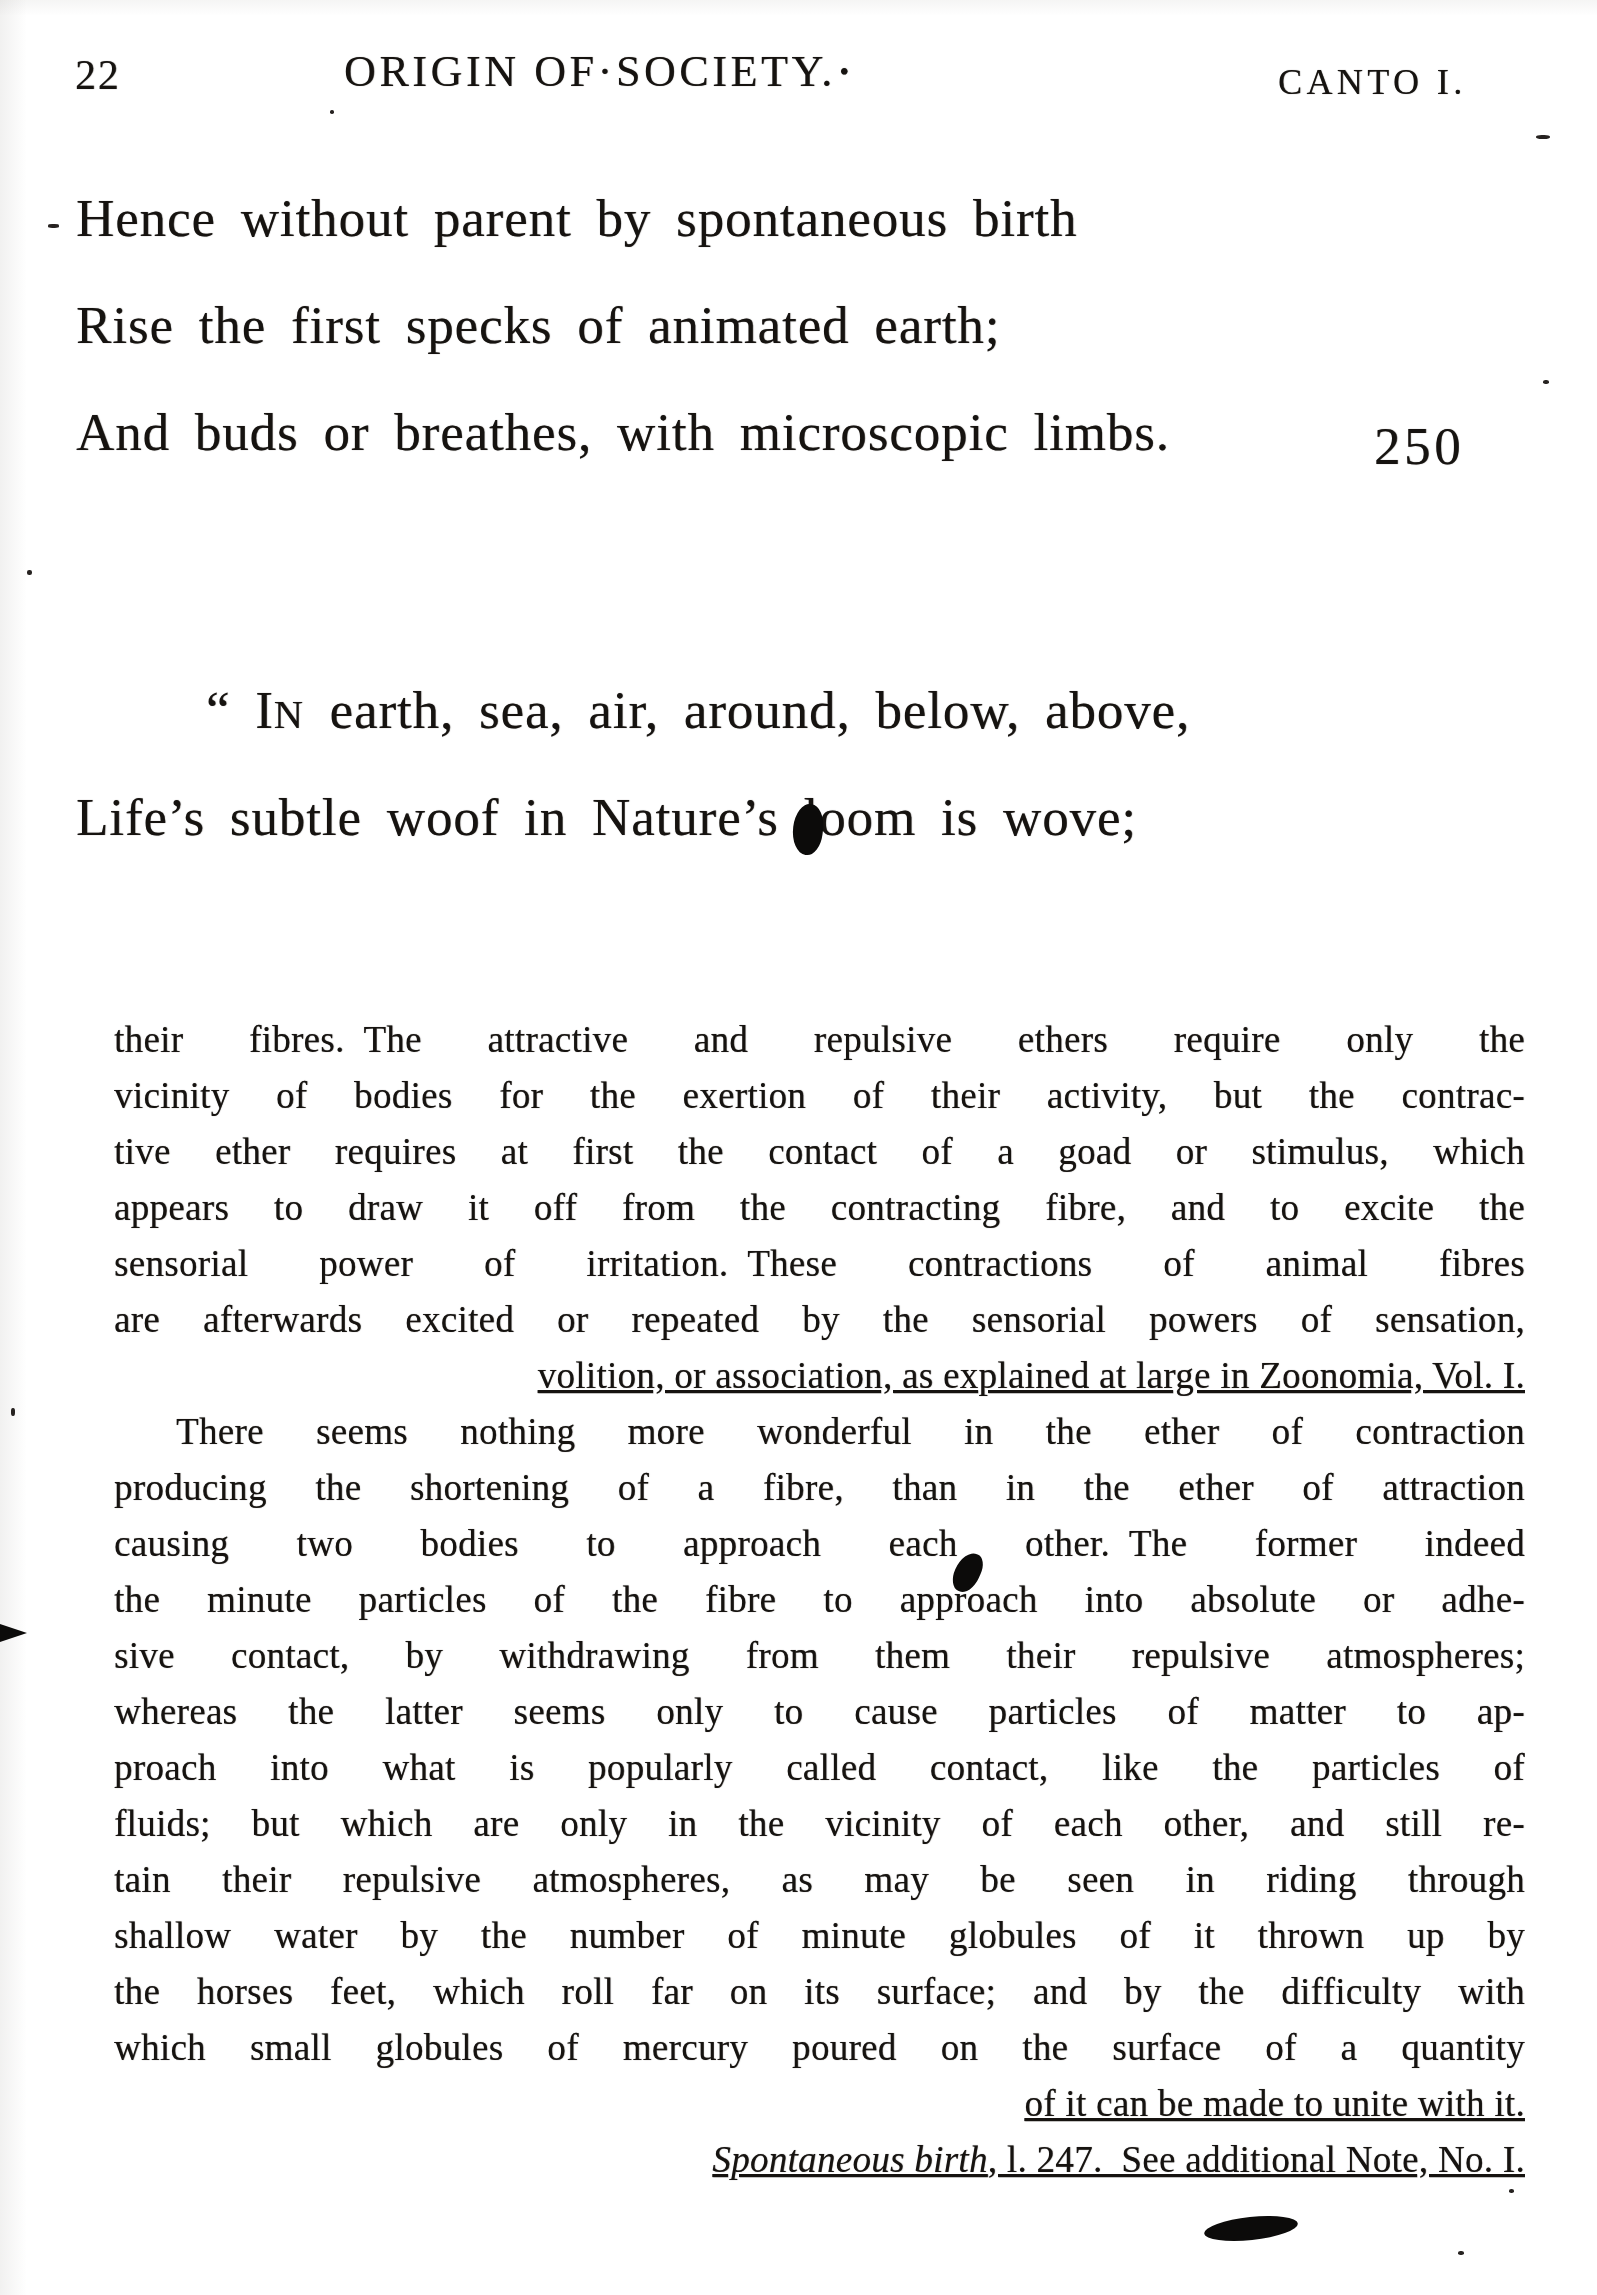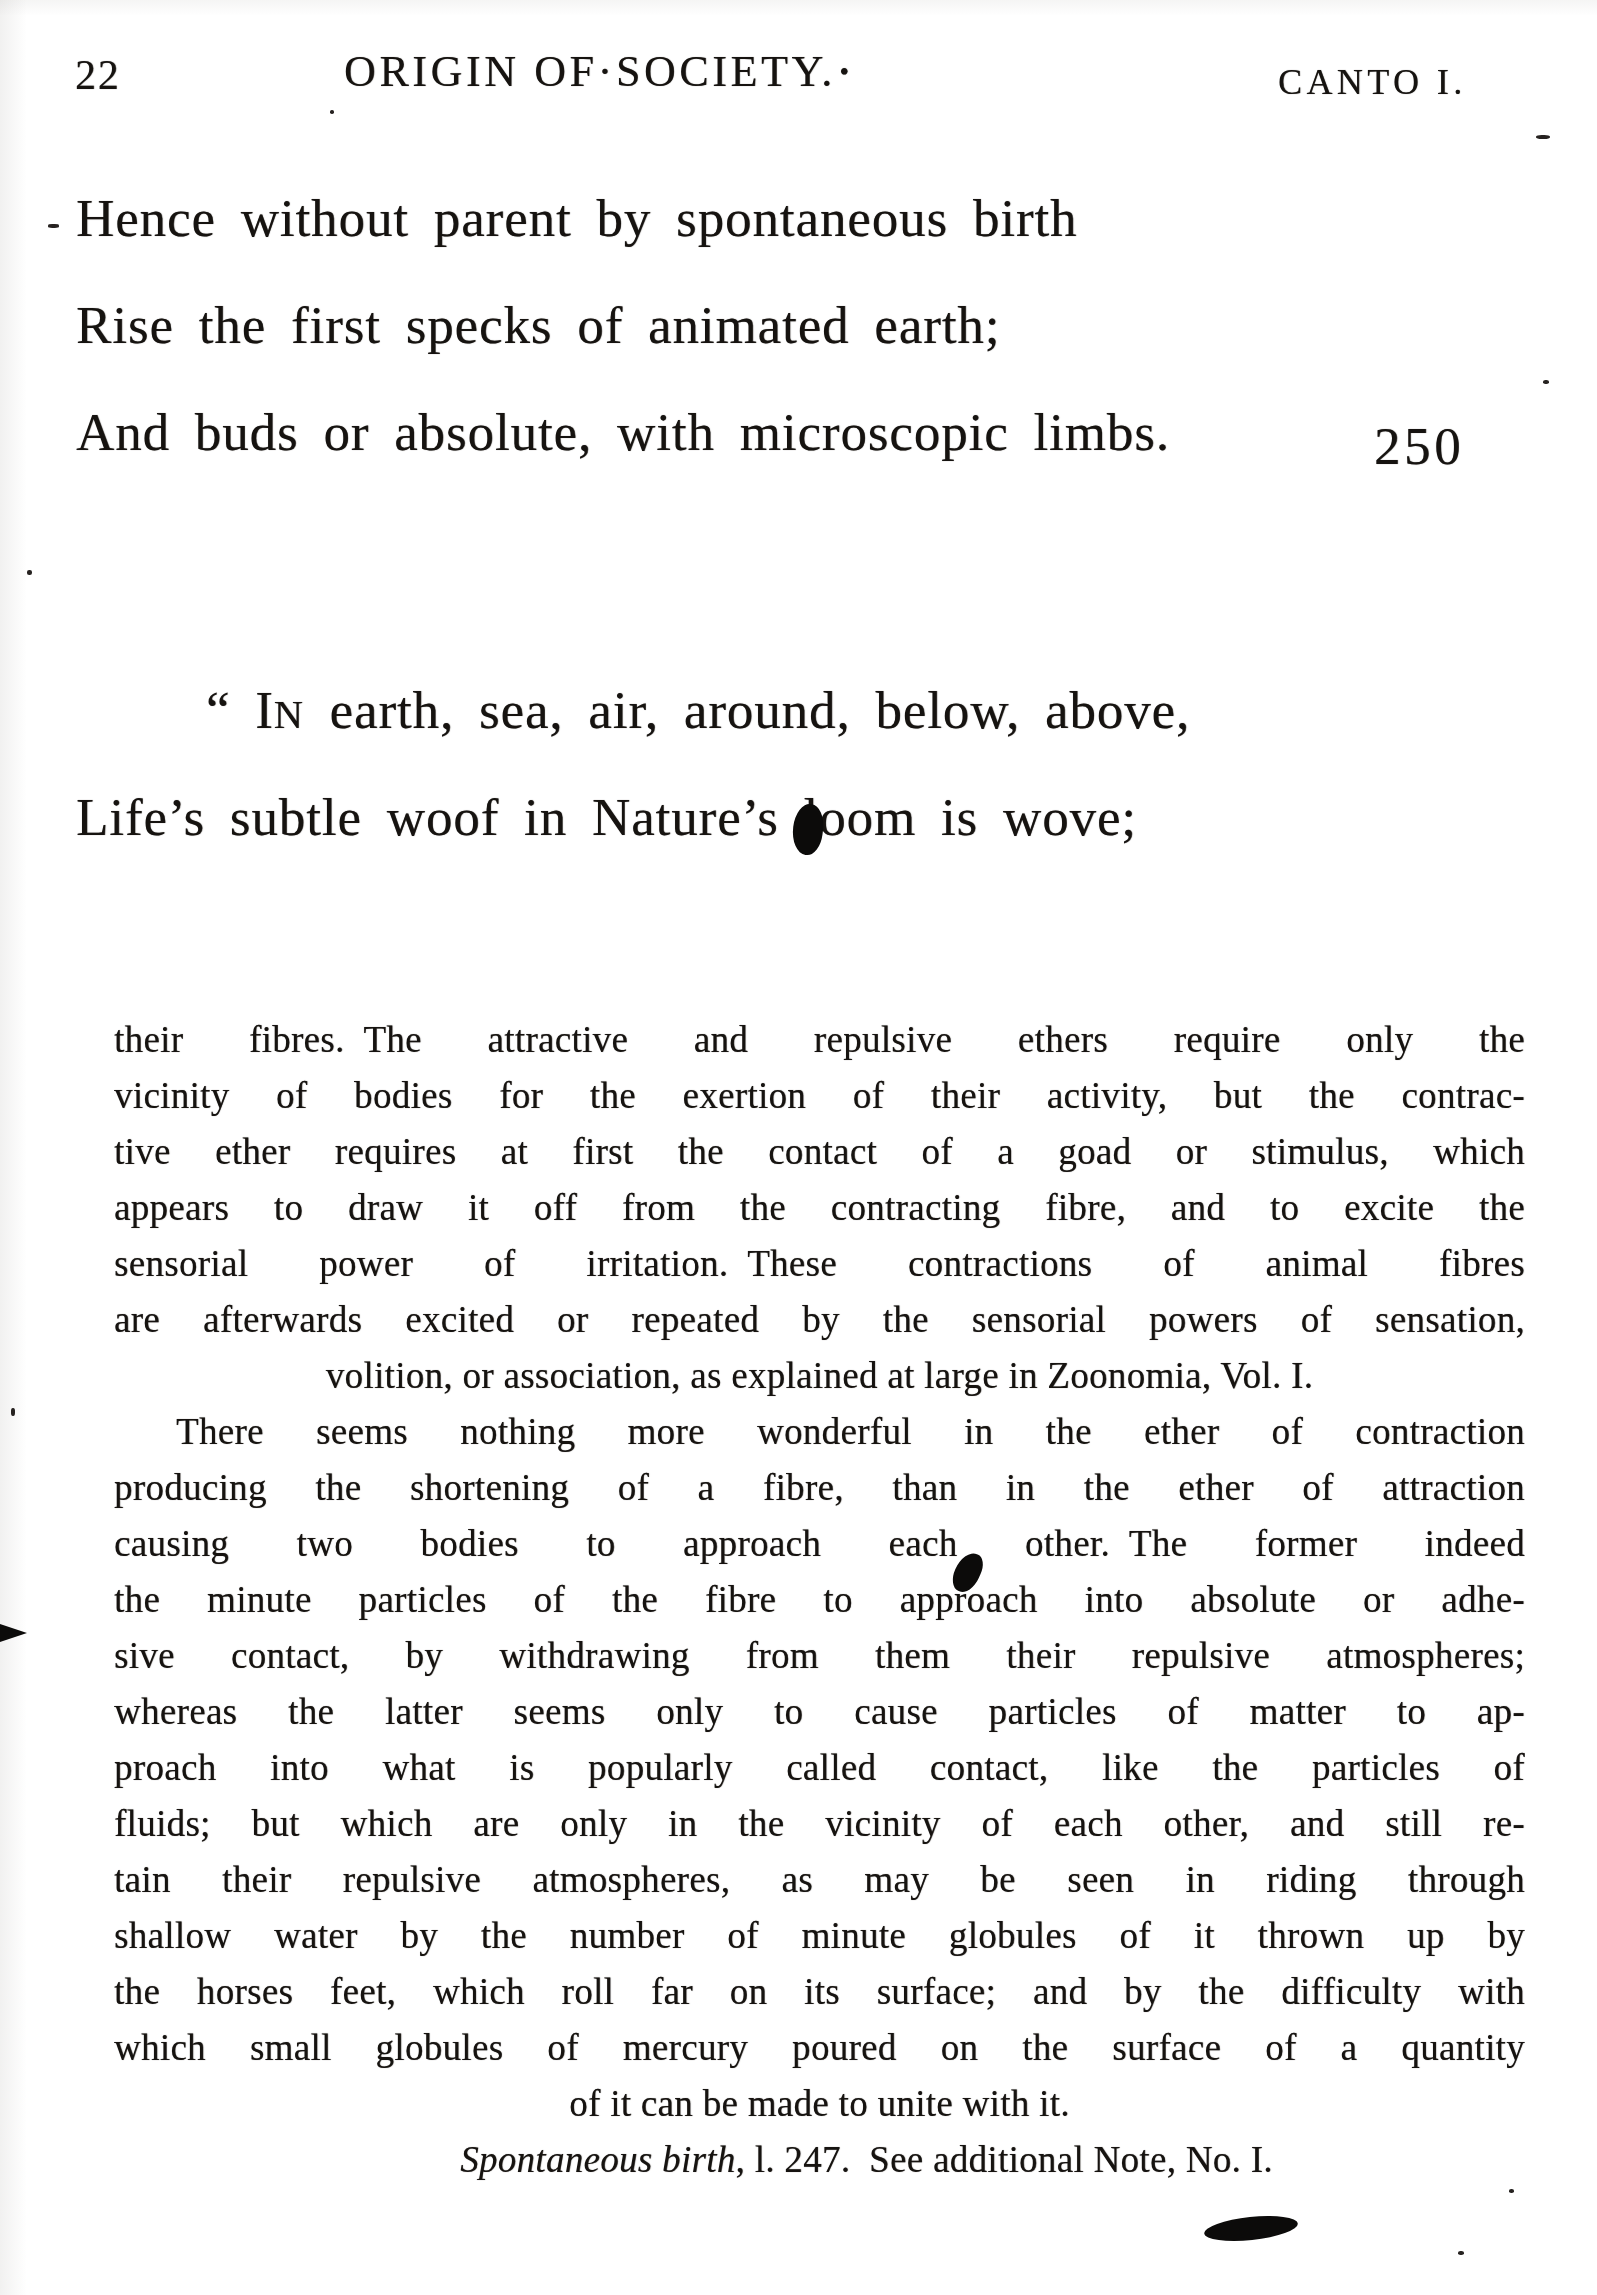--- a/index.html
+++ b/index.html
@@ -52,21 +52,21 @@
   .quote .indent1 { padding-left:130px; }
   .smallcap { font-size:0.76em; letter-spacing:1.8px; }
 
   
   .footnote {
     position:absolute; left:114px; top:1012px; width:1411px;
     font-size:37px; line-height:56px; letter-spacing:0.3px;
   }
   .fn-line { height:56px; overflow:hidden; text-align:justify; }
   .fn-line::after { content:""; display:inline-block; width:100%; height:0; }
-  .fn-line.no-just { text-align:center; }
+  .fn-line.no-just { text-align:right;text-decoration:underline; }
   .fn-line.no-just::after { content:none; }
   .fn-line.indent { text-indent:62px; }
   .fn-line.cite { text-indent:94px; }
   .italic { font-style:italic; }
 
   
   .mark { position:absolute; background:#0c0b0a; }
   .blot-woof   { left:793px;  top:804px;  width:30px;  height:51px; border-radius:50% 50% 46% 54%; transform:rotate(7deg); }
   .blot-other  { left:955px; top:1552px; width:25px;  height:41px; border-radius:58% 42% 52% 48%; transform:rotate(24deg); }
   .smudge-bottom{ left:1204px; top:2217px; width:94px; height:23px; border-radius:50%; transform:rotate(-6deg); }
@@ -91,21 +91,21 @@
 
 <div class="page ink">
 
   <span class="page-num">22</span>
   <span class="running-title"><span>ORIGIN OF·SOCIETY.</span><span class="ink-dot">•</span></span>
   <span class="canto">CANTO I.</span>
 
   <div class="verse">
     <div class="verse-line"><span>Hence without parent by spontaneous birth</span></div>
     <div class="verse-line"><span>Rise the first specks of animated earth;</span></div>
-    <div class="verse-line"><span>And buds or absolute, with microscopic limbs.</span><span class="line-num">250</span></div>
+    <div class="verse-line"><span>And buds or breathes, with microscopic limbs.</span><span class="line-num">250</span></div>
   </div>
 
   <div class="quote">
     <div class="verse-line indent1"><span>“ I</span><span class="smallcap">N</span><span> earth, sea, air, around, below, above,</span></div>
     <div class="verse-line"><span>Life’s subtle woof in Nature’s loom is wove;</span></div>
   </div>
 
   <div class="footnote">
     <div class="fn-line">their fibres. The attractive and repulsive ethers require only the</div>
     <div class="fn-line">vicinity of bodies for the exertion of their activity, but the contrac-</div>

